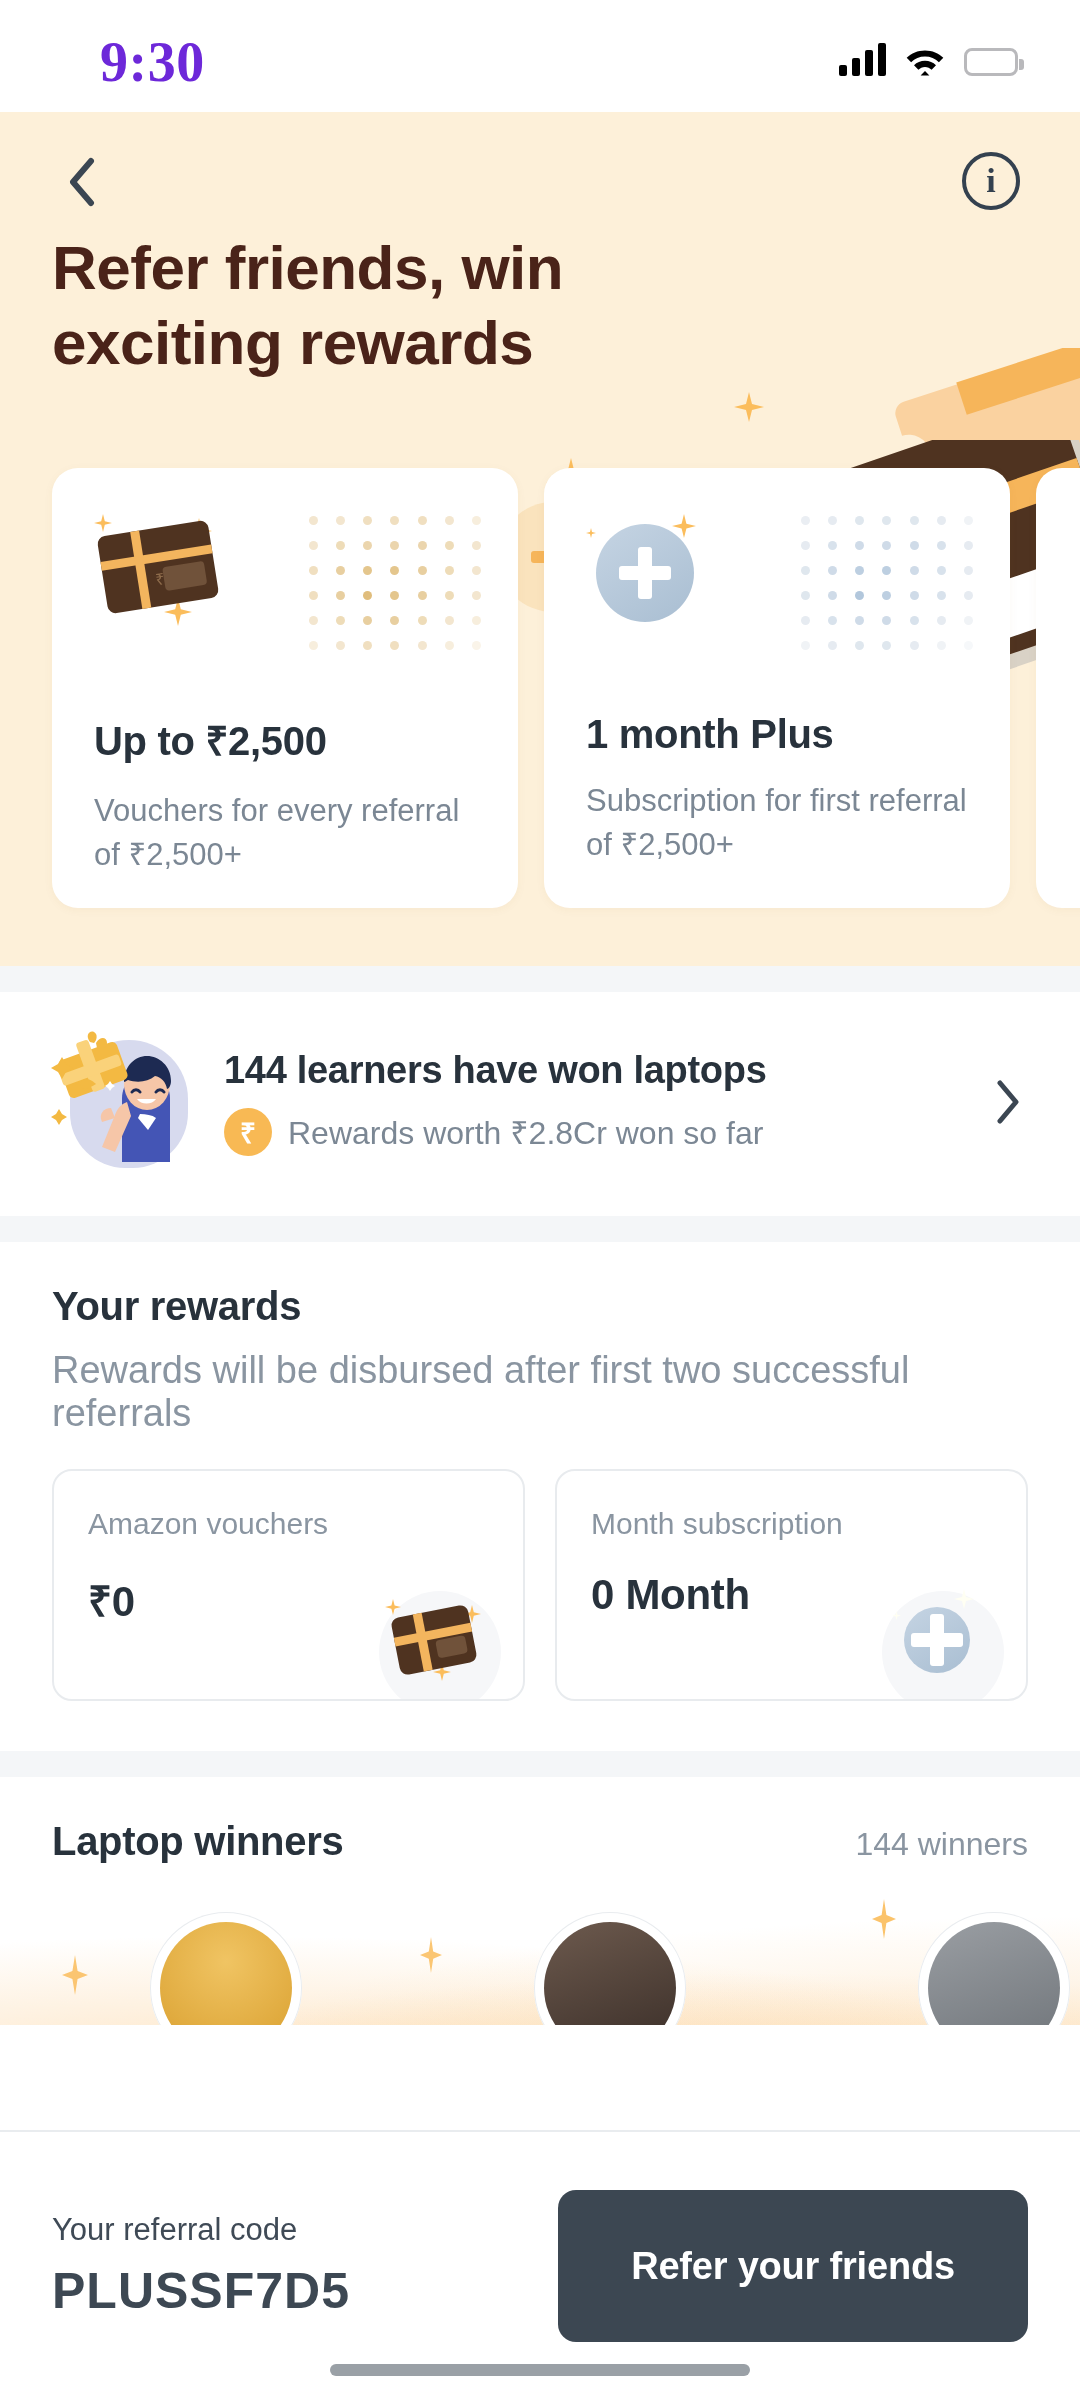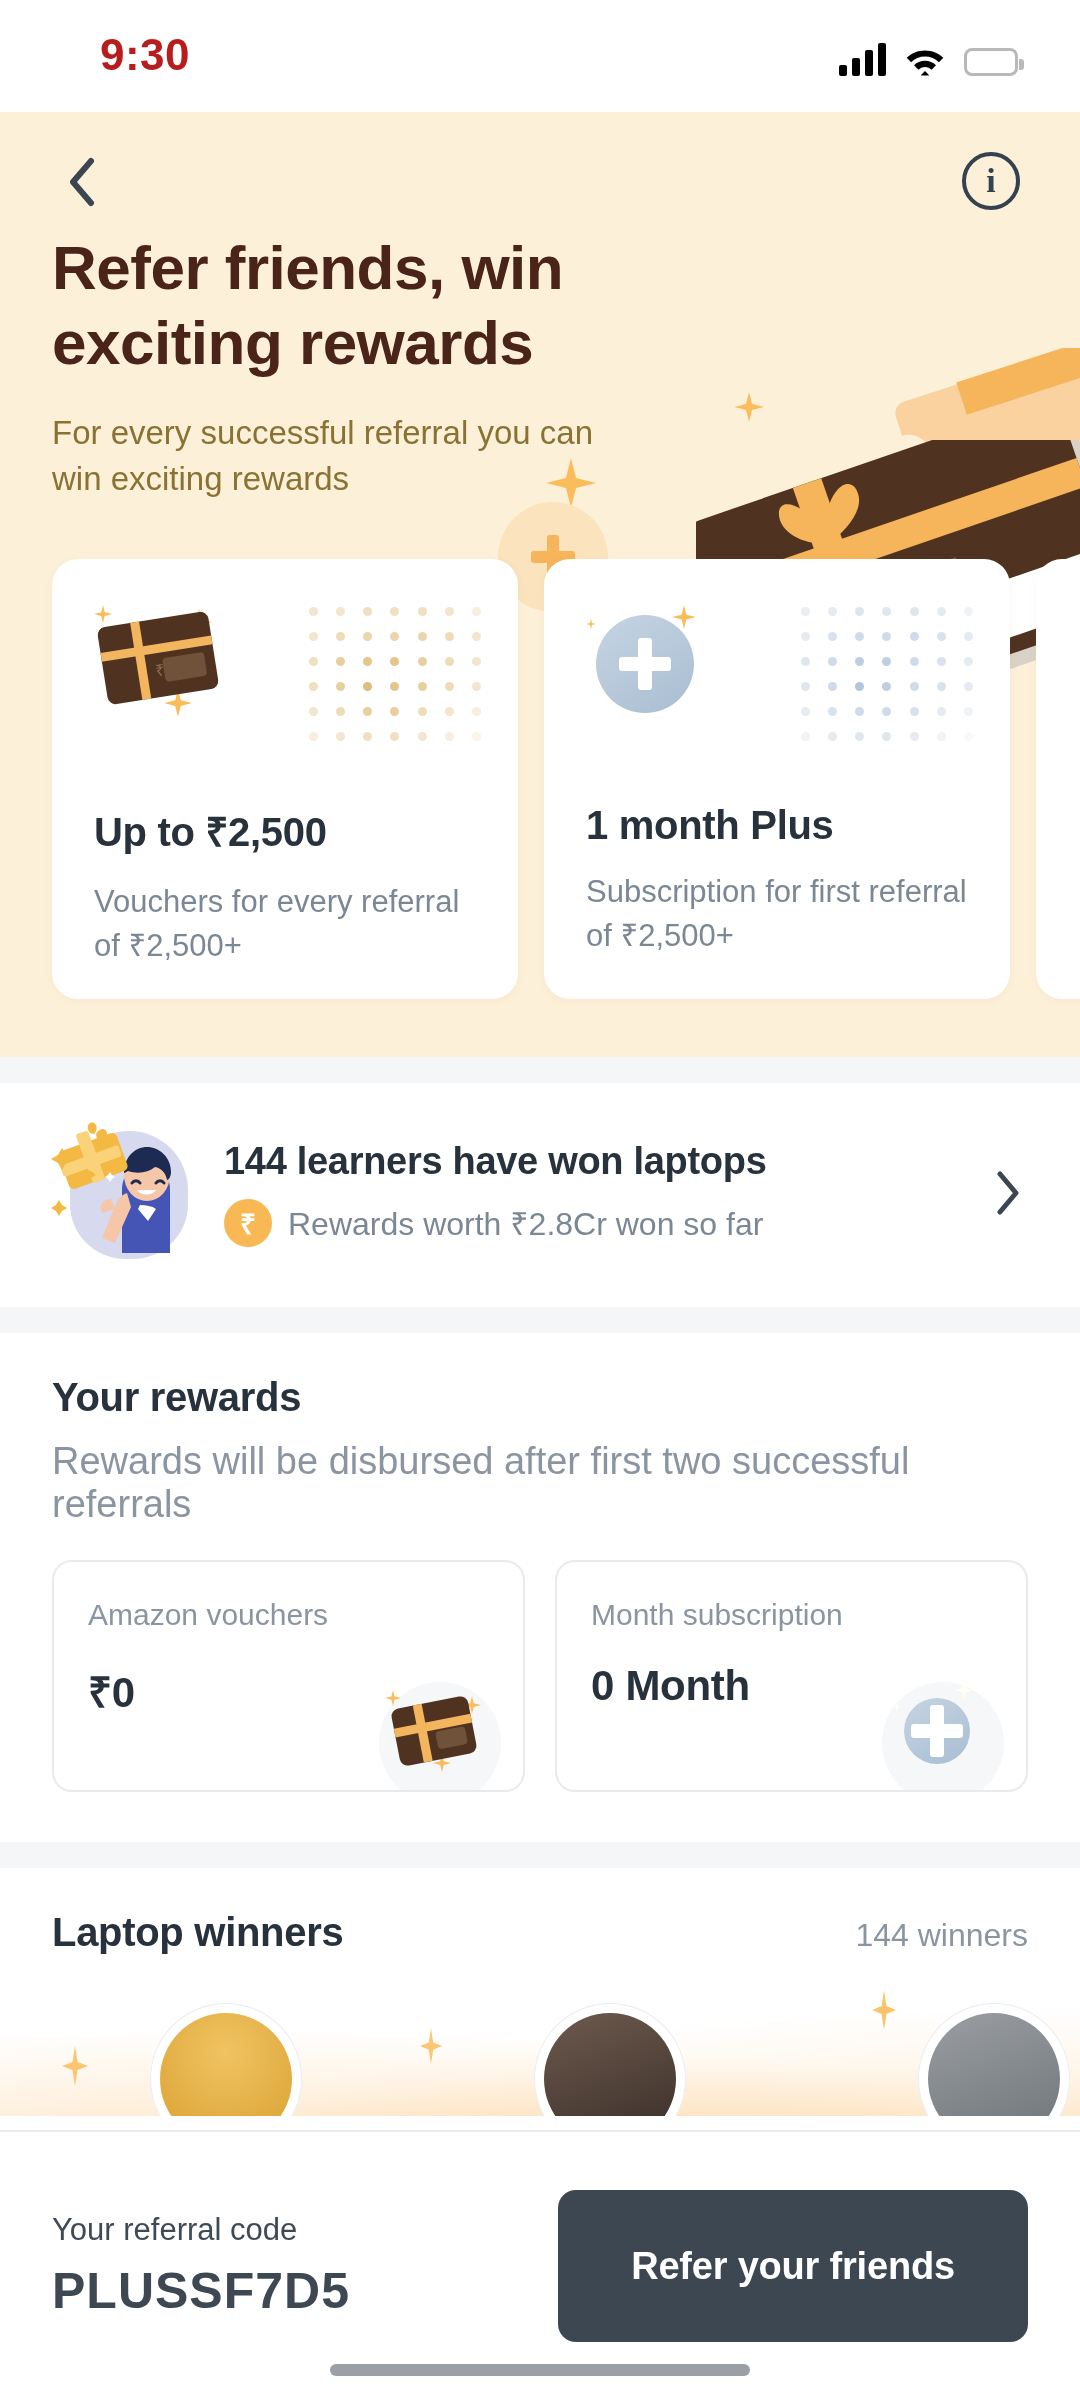--- a/index.html
+++ b/index.html
@@ -12,21 +12,21 @@
   }
   .screen { width:1080px; height:2400px; position:relative; background:#ffffff; }
 
   
   .statusbar {
     height:112px; background:#ffffff; position:relative;
     display:flex; align-items:center;
   }
   .sb-time {
     position:absolute; left:100px; top:30px;
-    font-size:44px; font-weight:600; color:#b91c1c; letter-spacing:0.5px;
+    font-size:56px; font-weight:600; color:#6d28d9; letter-spacing:0.5px;font-family:Liberation Serif, serif;
   }
   .sb-right { position:absolute; right:62px; top:42px; display:flex; align-items:flex-end; gap:18px; }
   .sig { display:flex; align-items:flex-end; gap:5px; height:34px; }
   .sig i { display:block; width:8px; background:#000; border-radius:2px; }
   .sig i:nth-child(1){height:11px;} .sig i:nth-child(2){height:18px;}
   .sig i:nth-child(3){height:26px;} .sig i:nth-child(4){height:33px;}
   .wifi { width:42px; height:32px; position:relative; }
   .batt { width:54px; height:28px; border:3px solid #b9b9bc; border-radius:8px; padding:3px; position:relative; }
   .batt .fill { width:100%; height:100%; background:#000; border-radius:3px; }
   .batt::after { content:""; position:absolute; right:-9px; top:8px; width:5px; height:11px; background:#b9b9bc; border-radius:0 3px 3px 0; }
@@ -223,21 +223,20 @@
             <path d="M24 4 L6 25 L24 46" stroke="#3b4652" stroke-width="6" fill="none" stroke-linecap="round" stroke-linejoin="round"></path>
           </svg>
       </div>
       <div class="info-btn">
         <span>i</span>
       </div>
     </div>
 
     <div class="hero-copy">
       <div class="hero-title">Refer friends, win exciting rewards</div>
-      <div class="hero-sub">For every successful referral you can win exciting rewards</div>
     </div>
 
     <div style="height:58px;"></div>
 
     <div class="cards-row">
 
       <div class="bcard">
         <div class="dotgrid">
           <b style="background:#f3e6cf"></b>
             <b style="background:#f3e6cf"></b>

